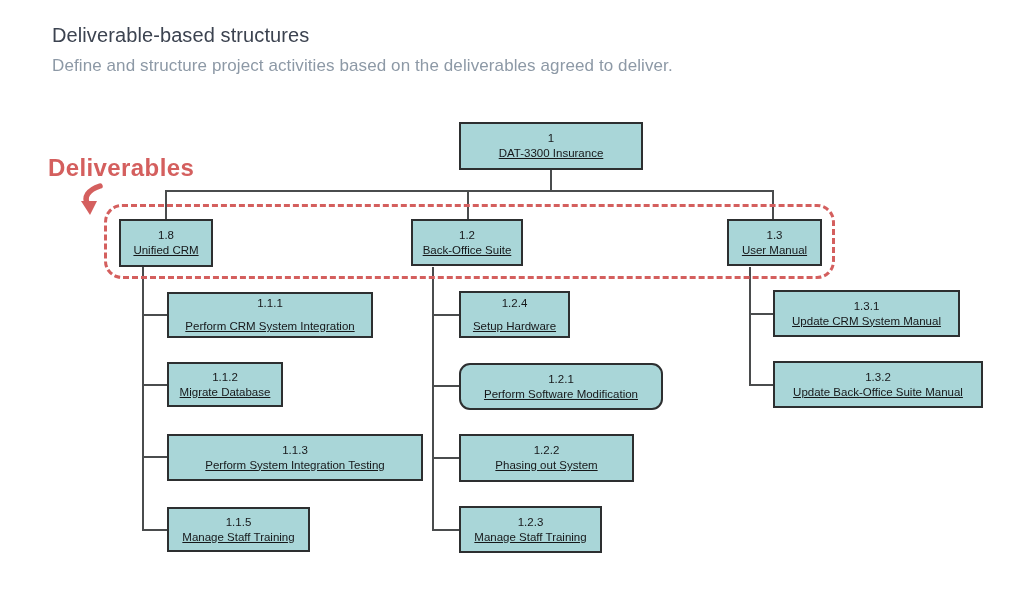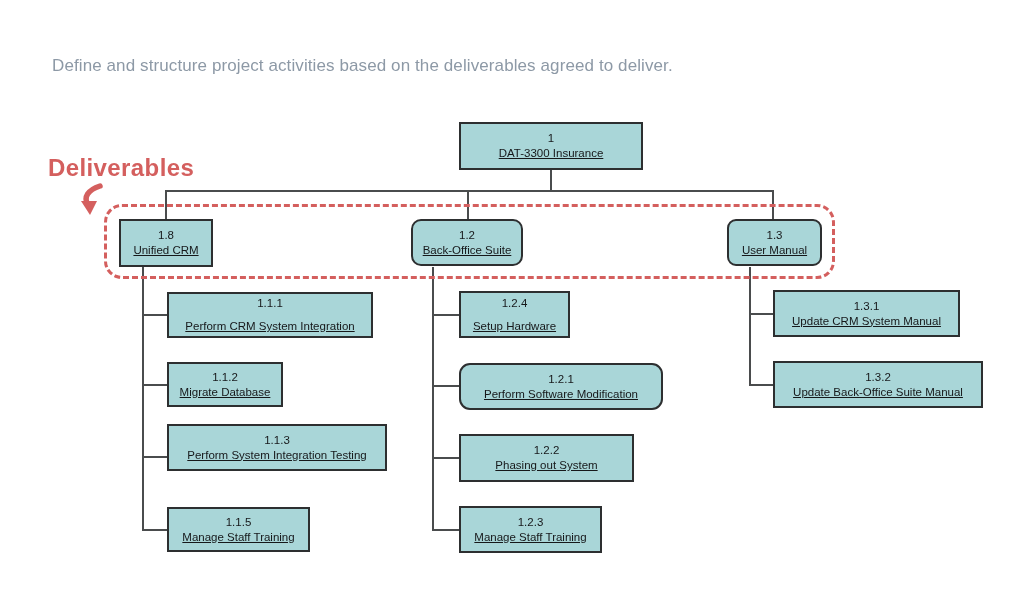--- a/index.html
+++ b/index.html
@@ -48,25 +48,25 @@
   .deliverables-label{
     position:absolute;left:48px;top:154px;
     font-size:24px;font-weight:bold;color:var(--accent-red);
     letter-spacing:0.4px;
   }
   .deliverables-arrow{position:absolute;left:76px;top:182px;width:34px;height:34px;}
 
   
   .n-root{left:459px;top:122px;width:184px;height:48px;}
   .n-11 {left:119px;top:219px;width:94px;height:48px;}
-  .n-12 {left:411px;top:219px;width:112px;height:47px;border-radius:10px;}
-  .n-13 {left:727px;top:219px;width:95px;height:47px;border-radius:9px;}
+  .n-12 {left:411px;top:219px;width:112px;height:47px;}
+  .n-13 {left:727px;top:219px;width:95px;height:47px;}
   .n-111{left:167px;top:292px;width:206px;height:46px;gap:8px;}
   .n-112{left:167px;top:362px;width:116px;height:45px;}
-  .n-113{left:167px;top:424px;width:220px;height:47px;}
+  .n-113{left:167px;top:434px;width:256px;height:47px;}
   .n-115{left:167px;top:507px;width:143px;height:45px;}
   .n-124{left:459px;top:291px;width:111px;height:47px;gap:8px;}
   .n-121{left:459px;top:363px;width:204px;height:47px;border-radius:11px;}
   .n-122{left:459px;top:434px;width:175px;height:48px;}
   .n-123{left:459px;top:506px;width:143px;height:47px;}
   .n-131{left:773px;top:290px;width:187px;height:47px;}
   .n-132{left:773px;top:361px;width:210px;height:47px;}
 
   
   .c-root-v {left:550px;top:170px;width:2px;height:21px;}
@@ -86,20 +86,21 @@
   .c-s12c{left:432px;top:457px;width:27px;height:2px;}
   .c-s12d{left:432px;top:529px;width:27px;height:2px;}
   .c-s13a{left:749px;top:313px;width:24px;height:2px;}
   .c-s13b{left:749px;top:384px;width:24px;height:2px;}
 </style>
 </head>
 <body>
 
 <div class="page">
 
+  <div class="doc-title">Deliverable-based structures</div>
   <div class="doc-subtitle">Define and structure project activities based on the deliverables agreed to deliver.</div>
 
   <div class="cline c-root-v"></div>
   <div class="cline c-span-h"></div>
   <div class="cline c-d1"></div>
   <div class="cline c-d2"></div>
   <div class="cline c-d3"></div>
   <div class="cline c-t1"></div>
   <div class="cline c-t2"></div>
   <div class="cline c-t3"></div>

